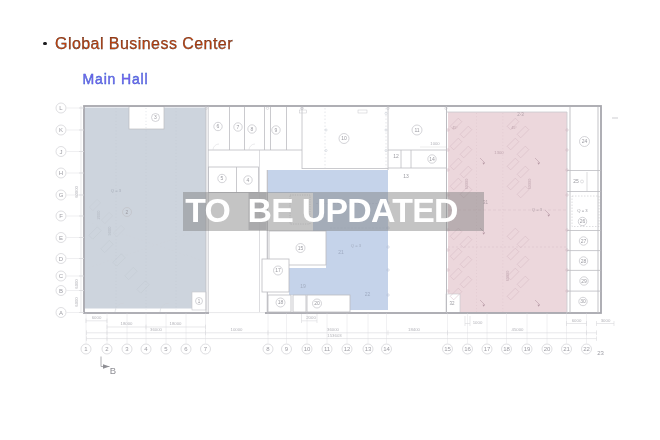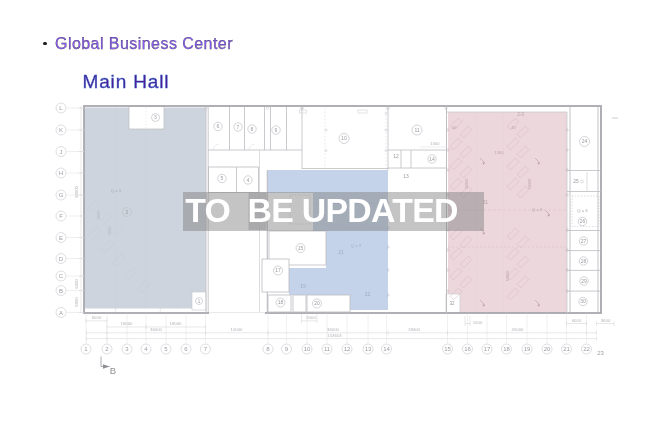--- a/index.html
+++ b/index.html
@@ -1,19 +1,19 @@
 <!DOCTYPE html>
 <html><head><meta charset="utf-8">
 <style>
 html,body{margin:0;padding:0;}
 body{width:660px;height:440px;background:#ffffff;font-family:"Liberation Sans",sans-serif;overflow:hidden;}
 #page{position:relative;width:660px;height:440px;}
-.h1{position:absolute;left:55px;top:34.5px;font-size:16px;color:#8b5cf6;letter-spacing:0.45px;-webkit-text-stroke:0.25px #1c1c1e;}
+.h1{position:absolute;left:55px;top:34.5px;font-size:16px;color:#c2410c;letter-spacing:0.45px;-webkit-text-stroke:0.25px #1c1c1e;}
 .dot{position:absolute;left:43px;top:41.5px;width:3.6px;height:3.6px;border-radius:50%;background:#1c1c1e;}
-.h2{position:absolute;left:82.5px;top:70.5px;font-size:19px;font-weight:normal;color:#4c1d95;letter-spacing:0.85px;-webkit-text-stroke:0.4px #2b66cb;}
+.h2{position:absolute;left:82.5px;top:70.5px;font-size:14px;font-weight:normal;color:#8b5cf6;letter-spacing:0.85px;-webkit-text-stroke:0.4px #2b66cb;}
 .band{position:absolute;left:183px;top:191.8px;width:301px;height:39px;background:rgba(125,125,125,0.45);}
 .bandtext{position:absolute;left:171px;top:190.8px;width:301px;height:39px;display:flex;align-items:center;justify-content:center;
  font-size:33.8px;font-weight:bold;color:#ffffff;white-space:pre;letter-spacing:-0.7px;padding-top:0px;}
 </style></head>
 <body>
 <div id="page">
 <svg width="660" height="440" viewBox="0 0 660 440" font-family="Liberation Sans, sans-serif">
 <rect x="84.5" y="107.5" width="121.5" height="201" fill="#cdd4dd"></rect>
 <path d="M267.5,170 H388 V310 H350 V295 H289 V268 H326 V231 H313 V193 H267.5 Z" fill="#c5d3ea"></path>
 <rect x="448" y="112" width="119" height="201" fill="#ecd7dc"></rect>

